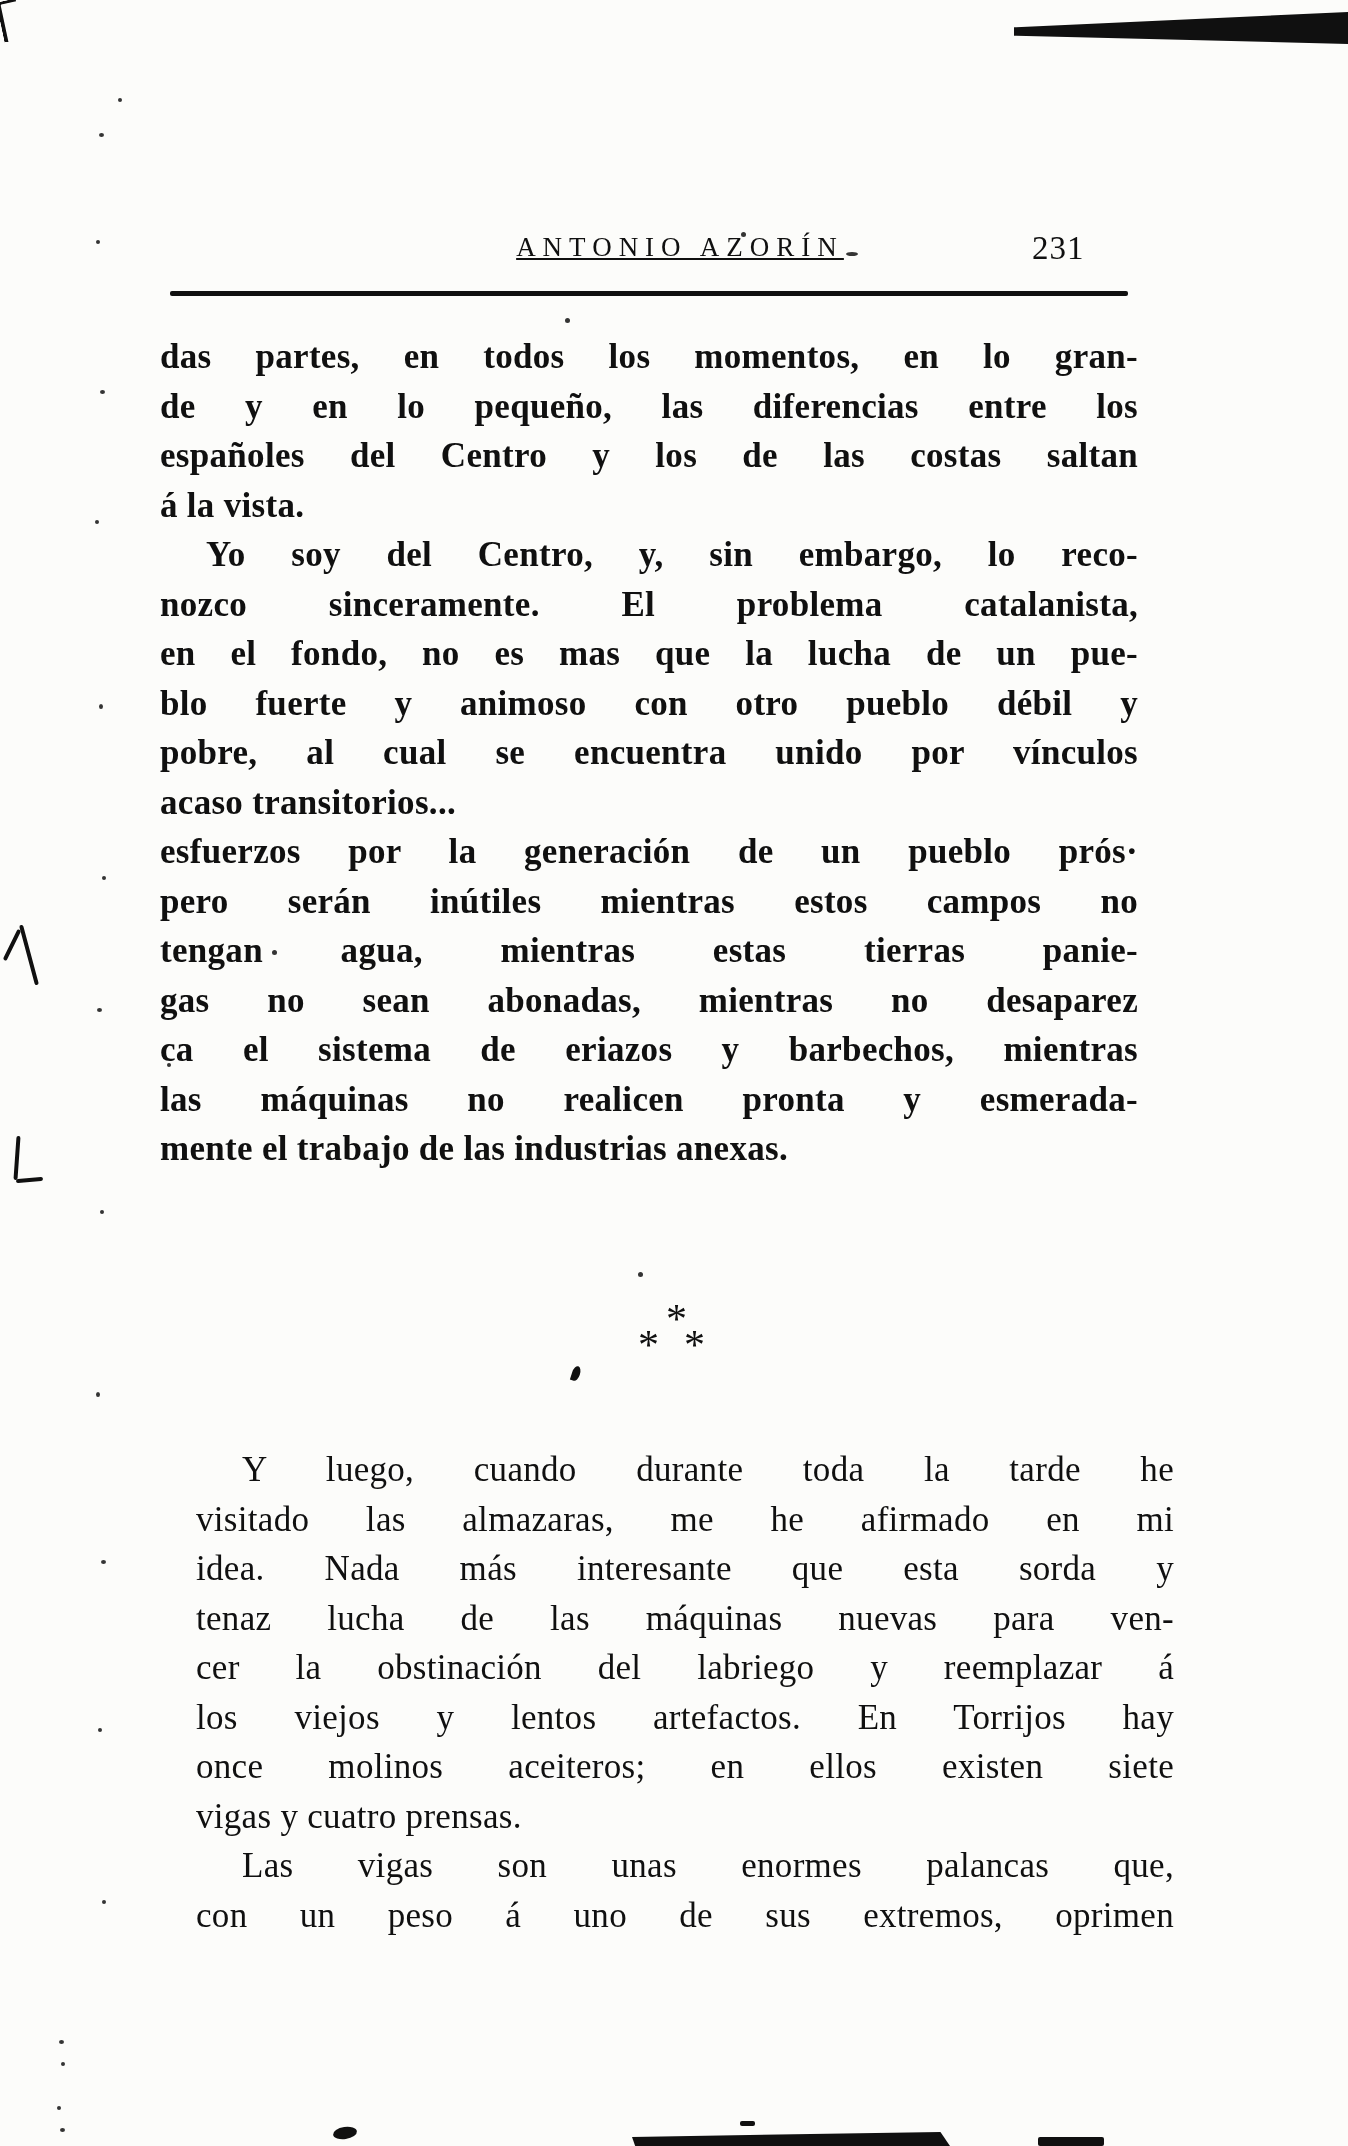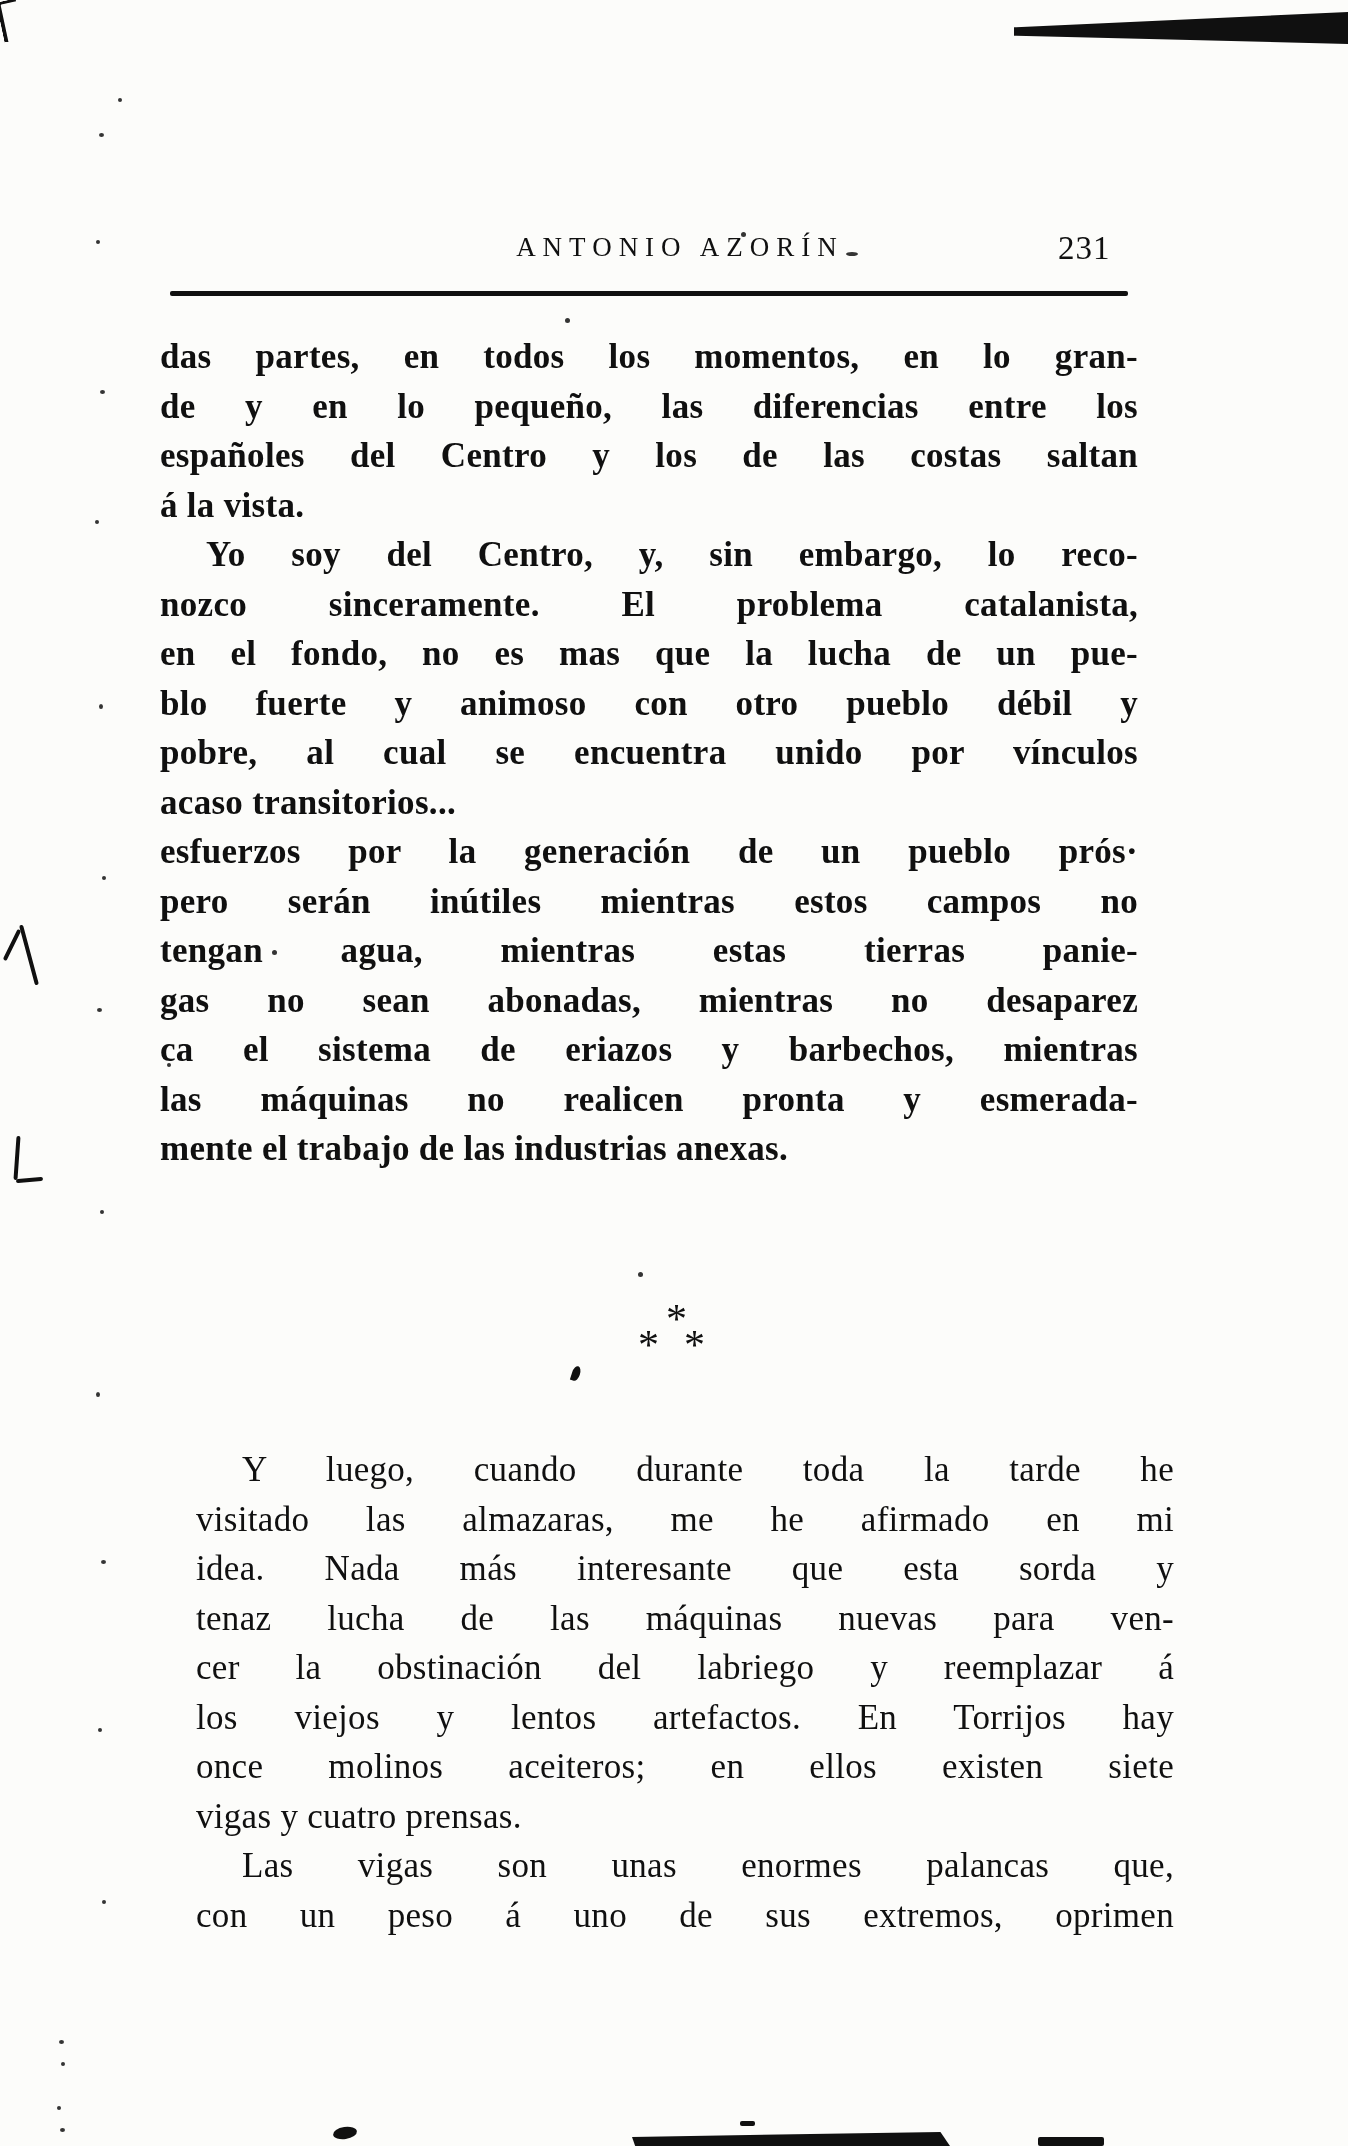--- a/index.html
+++ b/index.html
@@ -15,23 +15,24 @@
     font-family:"Liberation Serif","DejaVu Serif",serif;
     color:var(--ink);
   }
   
   .header-title{
     position:absolute;left:180px;top:232px;width:1000px;
     text-align:center;
     font-size:27px;letter-spacing:7px;
     color:var(--ink);
     white-space:nowrap;
+    text-decoration:underline;
   }
   .page-number{
-    position:absolute;left:1058px;top:230px;
+    position:absolute;left:1032px;top:230px;
     font-size:33px;letter-spacing:1px;
   }
   .rule{
     position:absolute;left:170px;top:291px;width:958px;height:5px;
     background:var(--ink);border-radius:2px;
   }
   
   .textblock{
     position:absolute;left:160px;width:978px;
     font-size:35px;

